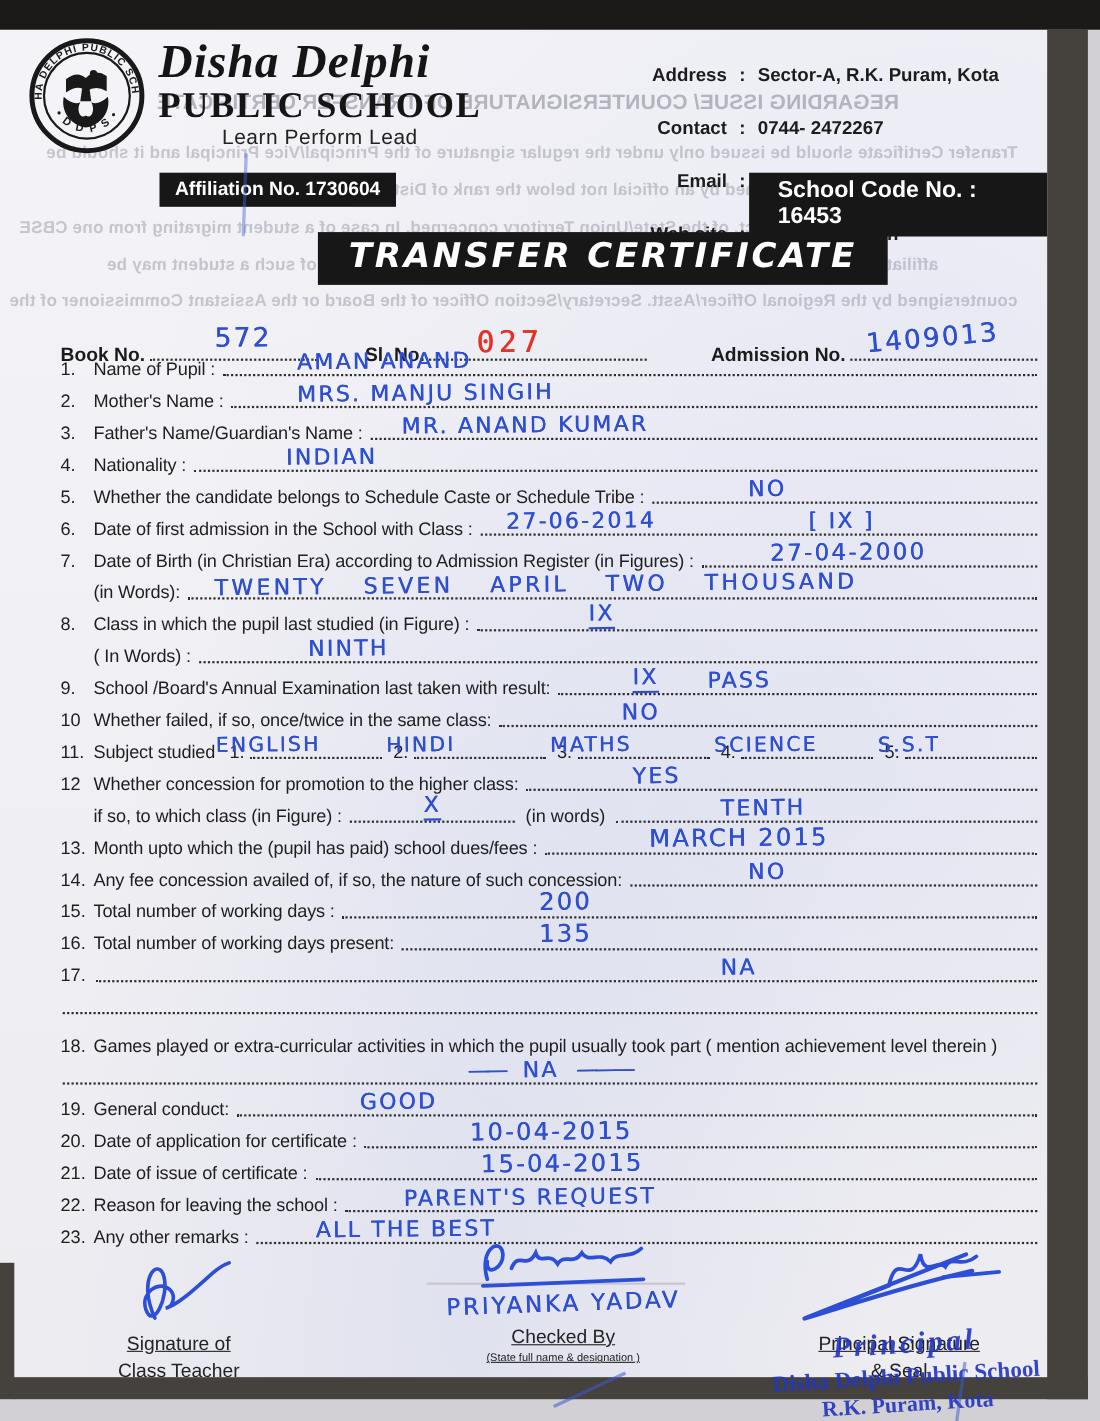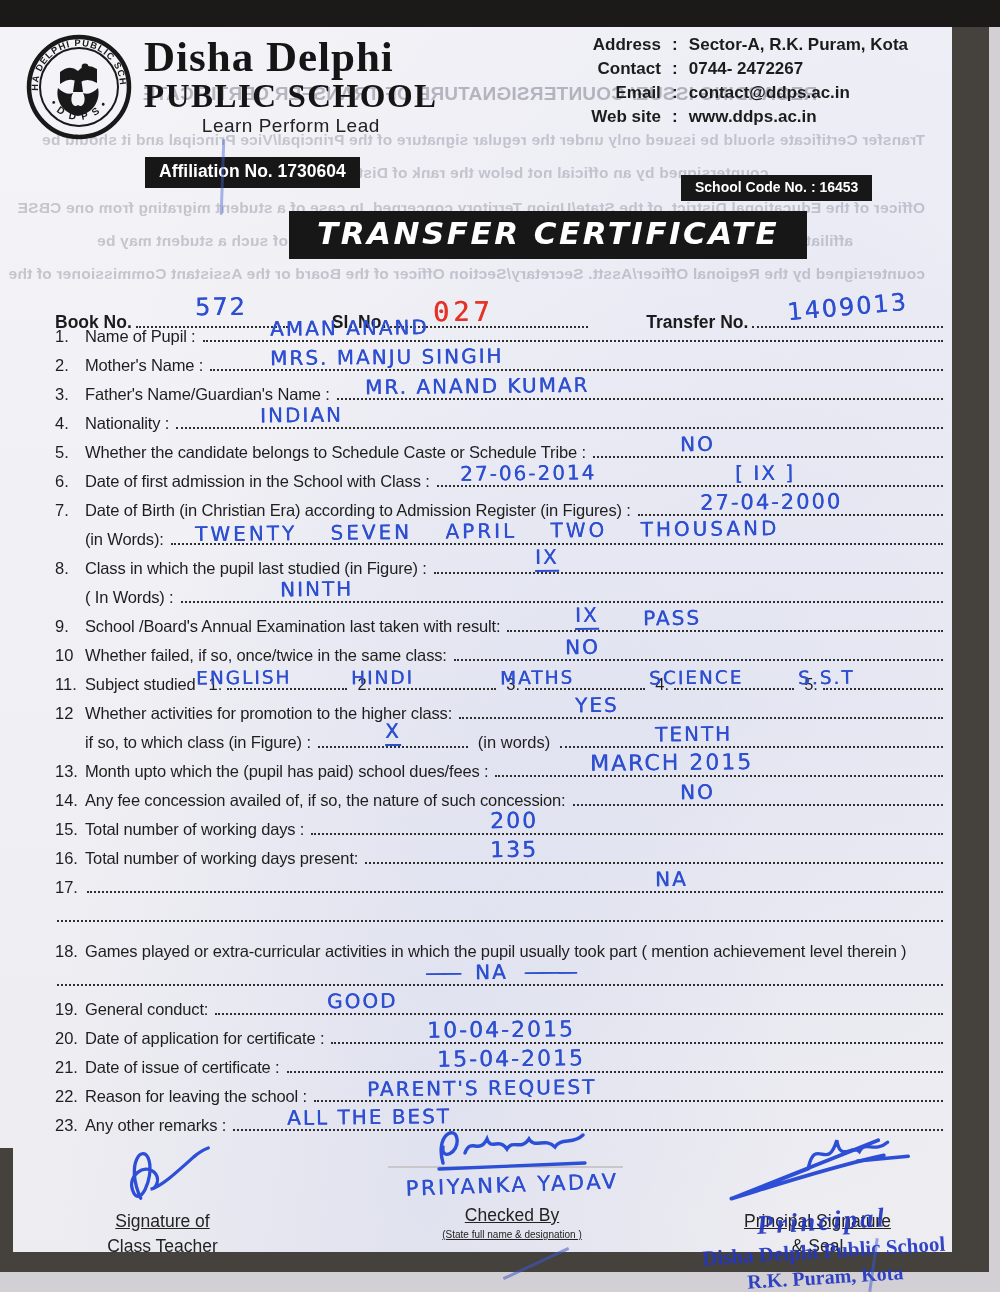--- a/index.html
+++ b/index.html
@@ -20,32 +20,32 @@
       linear-gradient(#f4f3f7,#edecf1);}
 
   
   .bleed{position:absolute;left:25px;width:900px;transform:scaleX(-1);color:rgba(128,130,145,.40);
     font-size:15.5px;font-weight:600;white-space:nowrap;z-index:0;letter-spacing:.2px;}
   .bleed-bold{left:130px;width:700px;font-size:19px;font-weight:800;color:rgba(112,114,130,.48);text-align:center;}
 
   
   .seal{position:absolute;left:26px;top:7px;width:106px;height:106px;z-index:2;}
   .nameblock{position:absolute;left:144px;top:8px;z-index:2;color:#151515;}
-  .name1{font-family:"Liberation Serif",serif;font-weight:bold;font-size:43px;line-height:1.02;letter-spacing:1px;}
+  .name1{font-family:"Liberation Serif",serif;font-weight:bold;font-size:43px;line-height:1.02;letter-spacing:1px;font-style:italic;}
   .name2{font-family:"Liberation Serif",serif;font-weight:bold;font-size:33px;line-height:1.05;letter-spacing:1.5px;}
   .tagline{font-size:19px;color:#222;margin-top:1px;text-align:center;letter-spacing:.5px;}
   .contact{position:absolute;right:44px;top:6px;font-size:17px;font-weight:700;color:#1c1c1c;z-index:2;}
-  .crow{display:flex;line-height:1.42;}
+  .crow{display:flex;line-height:1.42;margin-top:24px;}
   .clabel{min-width:74px;text-align:right;}
   .ccolon{width:28px;text-align:center;}
   .ccolon::before{content:":";}
 
   .bar{position:absolute;background:#171717;color:#fff;font-weight:700;z-index:2;}
   .affbar{left:145px;top:130px;font-size:17.5px;padding:4px 14px 6px;}
-  .codebar{left:681px;top:148px;font-size:14px;padding:4px 14px 6px;}
+  .codebar{left:681px;top:130px;font-size:21px;padding:4px 26px 6px;}
   .titlebar{left:289px;top:184px;font-size:31px;font-style:italic;font-weight:800;letter-spacing:2.5px;padding:4px 28px 8px;font-family:"DejaVu Sans",sans-serif;}
 
   
   .hw{position:absolute;bottom:6px;font-family:"DejaVu Sans",sans-serif;font-size:20px;color:#2e4fd0;
       letter-spacing:2px;white-space:nowrap;transform:rotate(-0.6deg);z-index:3;text-shadow:.4px 0 0 currentColor;}
   .hw.big{font-size:24px;}
   .hw.red{color:#e43325;font-family:"DejaVu Sans Mono",monospace;font-size:27px;letter-spacing:4px;text-shadow:.5px 0 0 currentColor;}
   .hw.u{border-bottom:2.5px solid #2e4fd0;padding-bottom:1px;}
   .hw.wide{letter-spacing:3px;word-spacing:24px;}
   .hw.na-dash::before{content:"\2014\2014";margin-right:16px;letter-spacing:-3px;}
@@ -167,21 +167,21 @@
     <div class="bar affbar">Affiliation No. 1730604</div>
     <div class="bar codebar">School Code No. : 16453</div>
     <div class="bar titlebar">TRANSFER CERTIFICATE</div>
     <div class="streak-pen"></div>
 
     <div class="serials">
       <span class="slabel">Book No.</span>
       <span class="sdots" style="width:152px"></span>
       <span class="slabel" style="margin-left:42px">Sl. No.</span>
       <span class="sdots" style="width:198px"></span>
-      <span class="slabel" style="margin-left:56px">Transfer No.</span>
+      <span class="slabel" style="margin-left:56px">Admission No.</span>
       <span class="sdots" style="flex:1"></span>
       <span class="hw big" style="left:140px;bottom:12px">572</span>
       <span class="hw red" style="left:378px;bottom:6px">027</span>
       <span class="hw big" style="left:732px;bottom:12px;transform:rotate(-5deg)">1409013</span>
     </div>
 
     <div class="form">
 
       <div class="row">
         <span class="num">1.</span>
@@ -294,21 +294,21 @@
         </span>
         <span class="sgroup">
           <span class="snum">5.</span>
           <span class="dots"></span>
           <span class="hw">S.S.T</span>
         </span>
       </div>
 
       <div class="row">
         <span class="num">12</span>
-        <span class="lbl">Whether activities for promotion to the higher class:</span>
+        <span class="lbl">Whether concession for promotion to the higher class:</span>
         <span class="dots"></span>
         <span class="hw" style="left:520px">YES</span>
       </div>
 
       <div class="row">
         <span class="num"></span>
         <span class="lbl">if so, to which class (in Figure) :</span>
         <span class="dots fixed" style="width:150px"></span>
         <span class="midlbl">(in words)</span>
         <span class="dots"></span>

